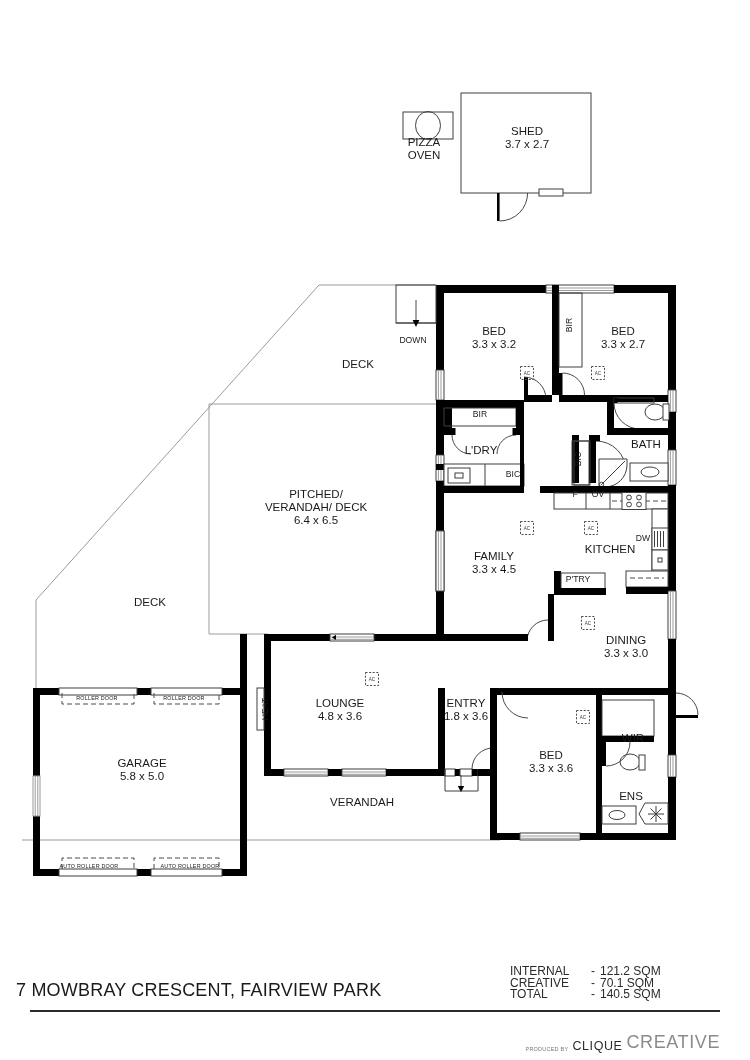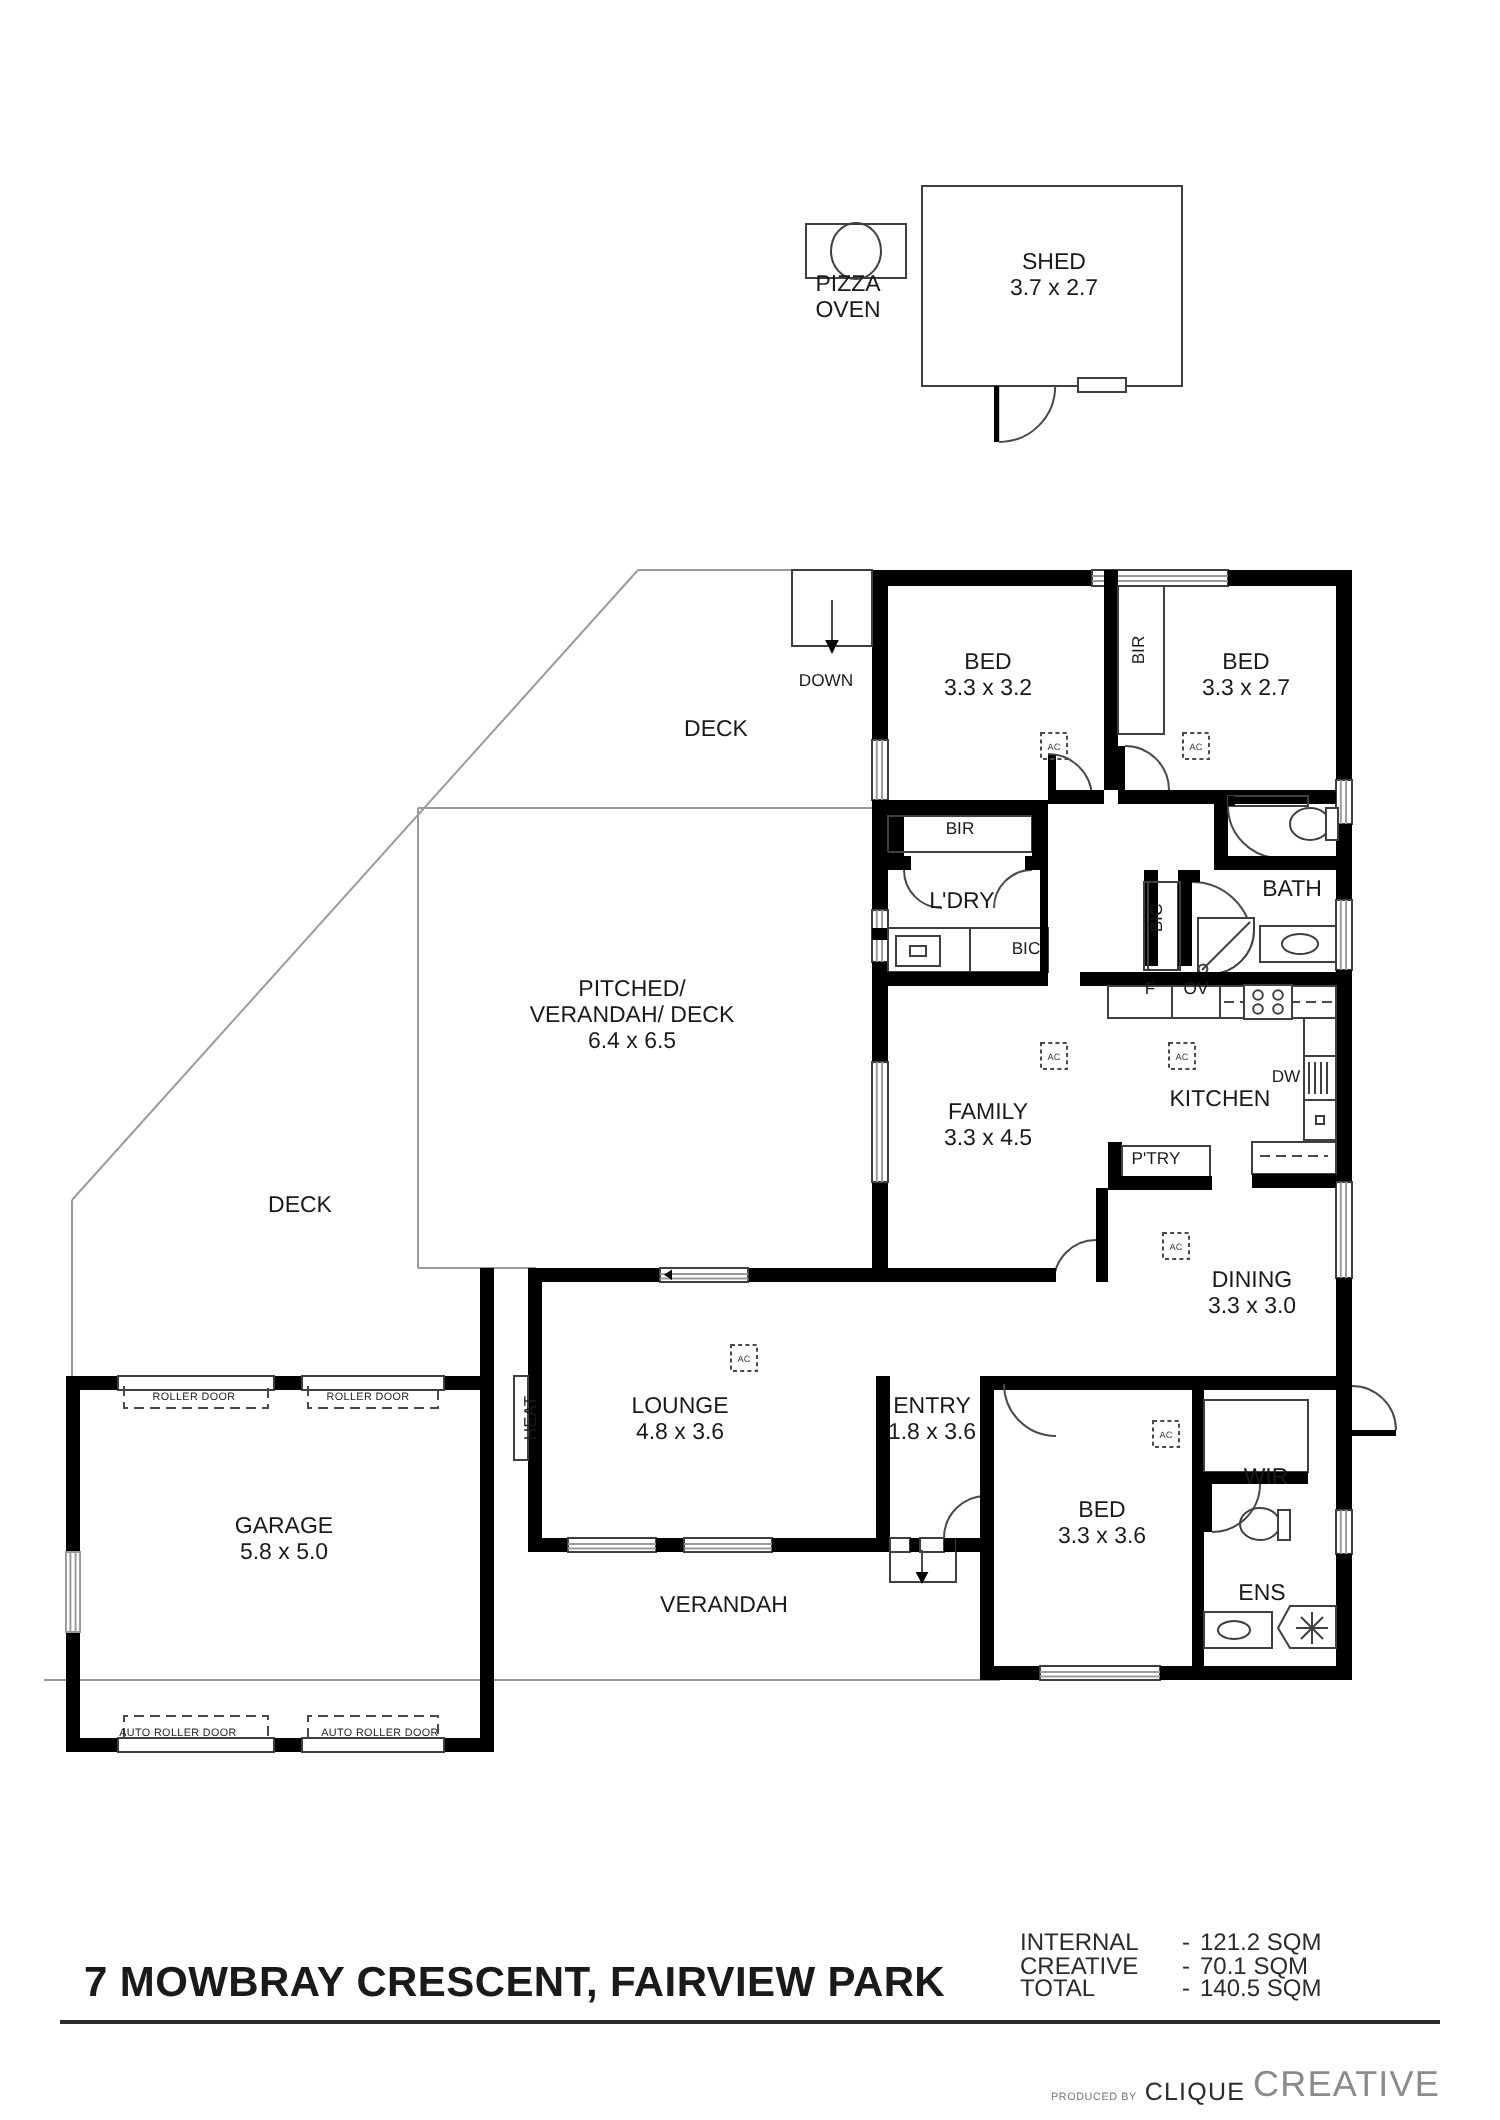--- a/index.html
+++ b/index.html
@@ -8,22 +8,22 @@
     width:750px;height:1060px;position:relative;overflow:hidden;
     font-family:"Liberation Sans","DejaVu Sans",sans-serif;
     color:#1a1a1a;
   }
   #plan-root{position:absolute;left:0;top:0;width:750px;height:920px;}
   svg#plan-svg{position:absolute;left:0;top:0;width:750px;height:1060px;display:block;}
 
   
   .footer{position:absolute;left:0;top:960px;width:750px;height:100px;}
   .addr{
-    position:absolute;left:42px;top:20px;
-    font-size:21px;letter-spacing:.2px;font-weight:700;color:#1a1a1a;
+    position:absolute;left:16px;top:20px;
+    font-size:18px;letter-spacing:.2px;font-weight:400;color:#1a1a1a;
     white-space:nowrap;
   }
   .rule{position:absolute;left:30px;top:50px;width:690px;height:2.2px;background:#2b2b2b;}
   .areas{position:absolute;right:30px;top:6px;width:210px;font-size:12px;line-height:11.6px;color:#2b2b2b;}
   .arow{display:flex;width:100%;}
   .arow .lab{width:76px;}
   .arow .dash{width:14px;text-align:center;}
   .arow .val{flex:1;text-align:left;}
   .prod{
     position:absolute;right:30px;top:72px;

